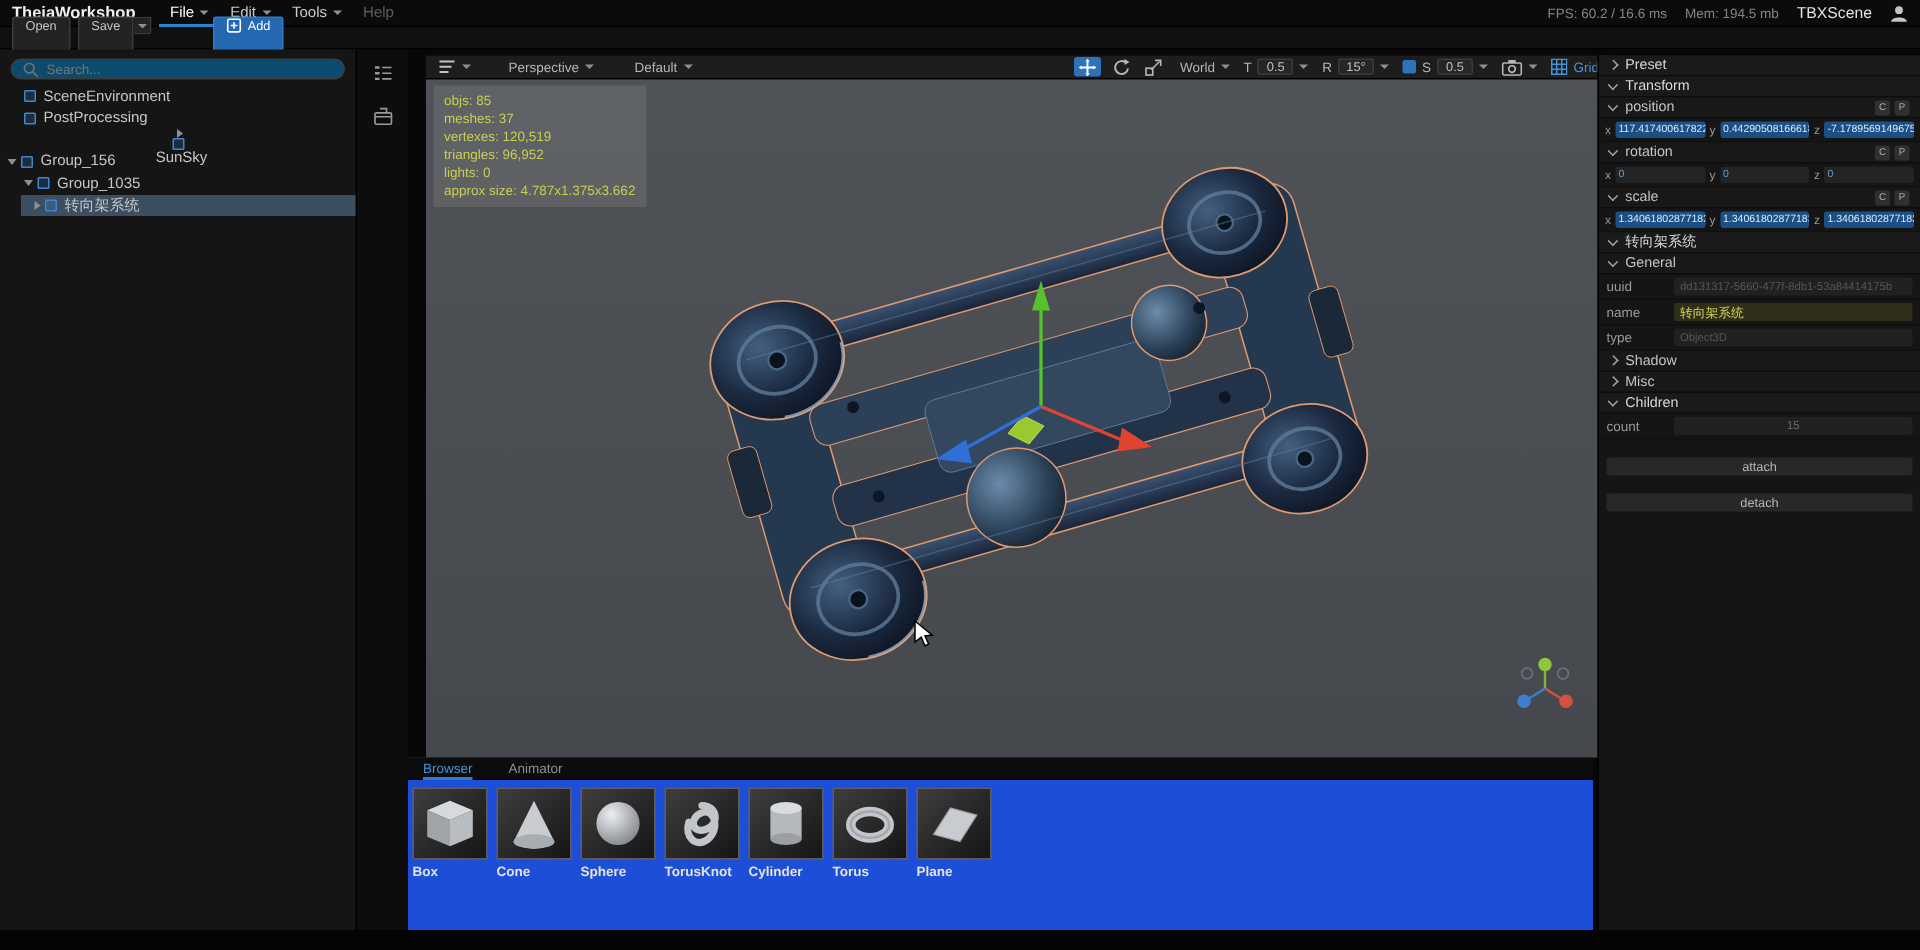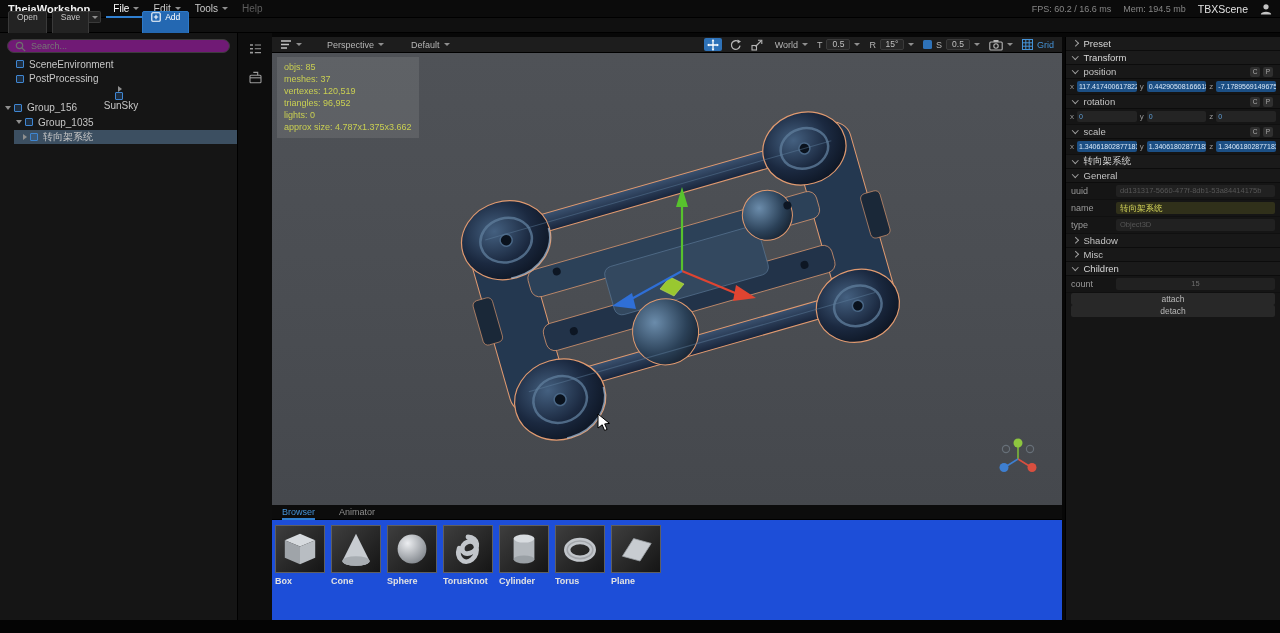--- a/index.html
+++ b/index.html
@@ -25,39 +25,39 @@
           color:#c6c6c6; display:flex; align-items:flex-start; padding:0 8px; }
   .tbtn-caret { height:12px; width:12px; background:#232323; border:1px solid #3a3a3a; border-left:none;
                 border-radius:0 2px 2px 0; display:flex; align-items:center; justify-content:center; }
   .tbtn.split { border-radius:2px 0 0 2px; }
   .tbtn.add { background:#2468b2; border-color:#2d7ac9; color:#fff; gap:4px; margin-left:36px; }
 
   
   #sidebar { position:absolute; left:0; top:33px; width:238px; height:587px; background:#151515;
              border-right:1px solid #000; }
   #searchbox { margin:6px 7px 4px 7px; height:14px; border:1px solid #3c3c3c; border-radius:8px;
-               background:#701a75; display:flex; align-items:center; padding:0 7px; gap:5px; }
+               background:#0c4a6e; display:flex; align-items:center; padding:0 7px; gap:5px; }
   #searchbox input { flex:1; background:transparent; border:none; outline:none; font-size:9px;
                      color:#aaaaaa; font-family:"Liberation Sans",sans-serif; }
   .trow { height:14.5px; display:flex; align-items:center; font-size:10px; color:#c6c6c6; }
   .trow.sel { background:#3c4f61; }
   .exp-r { width:0; height:0; border-left:4px solid #8f8f8f; border-top:3px solid transparent;
            border-bottom:3px solid transparent; margin-right:3px; }
   .exp-d { width:0; height:0; border-top:4px solid #8f8f8f; border-left:3px solid transparent;
            border-right:3px solid transparent; margin-right:3px; }
   .cubeic { width:8px; height:8px; border:1.2px solid #3f86d2; background:rgba(63,134,210,.22);
             border-radius:1px; margin-right:5px; flex:none; }
 
   
   #panelstrip { position:absolute; left:238px; top:33px; width:34px; height:587px; background:#0d0d0d;
                 display:flex; flex-direction:column; align-items:center; padding-top:8px; gap:12px; }
   .stripbtn { width:16px; height:16px; display:flex; align-items:center; justify-content:center; }
 
   
-  #viewport { position:absolute; left:272px; top:37px; width:790px; height:468px; }
+  #viewport { position:absolute; left:284px; top:37px; width:790px; height:468px; }
   #vp-toolbar { height:16px; background:#1d1d1d; border-bottom:1px solid #000; display:flex;
                 align-items:center; padding:0 8px; gap:9px; font-size:9px; color:#b5b5b5; }
   .vtg { display:flex; align-items:center; gap:4px; }
   .snapval { background:#262626; border:1px solid #3a3a3a; border-radius:2px; padding:0 4px; height:11px;
              line-height:9.5px; font-size:8.5px; color:#c0c0c0; min-width:24px; text-align:center; }
   .toolbtn { width:18px; height:13px; border-radius:2px; display:flex; align-items:center; justify-content:center; }
   .toolbtn.active { background:#2e72b8; }
   .gridlbl { color:#4593d8; }
   .schk { width:9px; height:9px; background:#2e72b8; border-radius:1.5px; }
 
@@ -100,21 +100,21 @@
   .vin { flex:1; background:#242424; border-radius:2px; font-size:7px; color:#bfbfbf; padding:2px 2px;
          white-space:nowrap; overflow:hidden; height:11px; min-width:0; }
   .vin.blue { background:#1c4f84; color:#d9e9f9; }
   .vin.bluetext { color:#5f9fd8; }
   .prow { display:flex; align-items:center; padding:2px 5px; gap:5px; border-bottom:1px solid #101010; }
   .plabel { width:40px; font-size:9px; color:#9a9a9a; flex:none; }
   .pval { flex:1; height:12px; background:#212121; border-radius:2px; font-size:7.5px; color:#565656;
           padding:2px 4px; white-space:nowrap; overflow:hidden; line-height:8.5px; }
   .pval.name { color:#d4d45a; background:#30301a; font-size:8.5px; line-height:8px; }
   .pval.center { text-align:center; color:#6e6e6e; }
-  .ibtn { margin:0 5px; height:12px; background:#282828; border-radius:2px; font-size:8.5px; color:#b8b8b8;
+  .ibtn { margin:12px 5px; height:12px; background:#282828; border-radius:2px; font-size:8.5px; color:#b8b8b8;
           display:flex; align-items:center; justify-content:center; }
 
   #bottomstrip { position:absolute; left:0; top:620px; width:1280px; height:13px; background:#040404; }
 </style>
 </head>
 <body>
 
 <div id="menubar">
   <span class="brand">TheiaWorkshop</span>
   <div class="mitem active">

